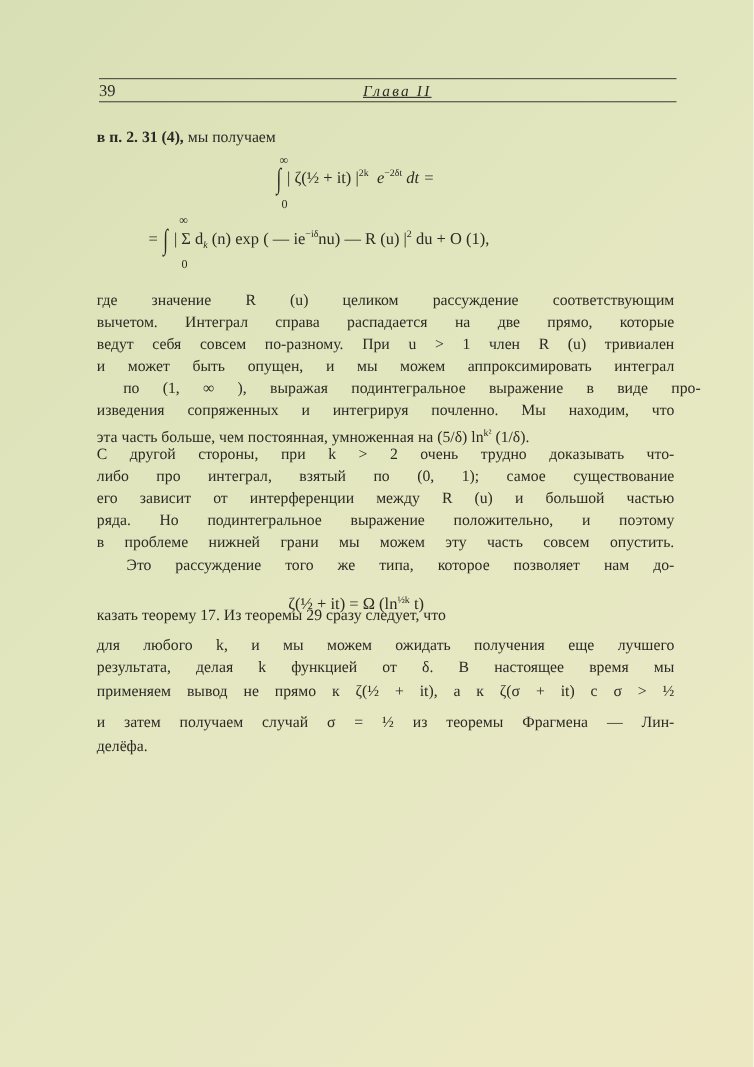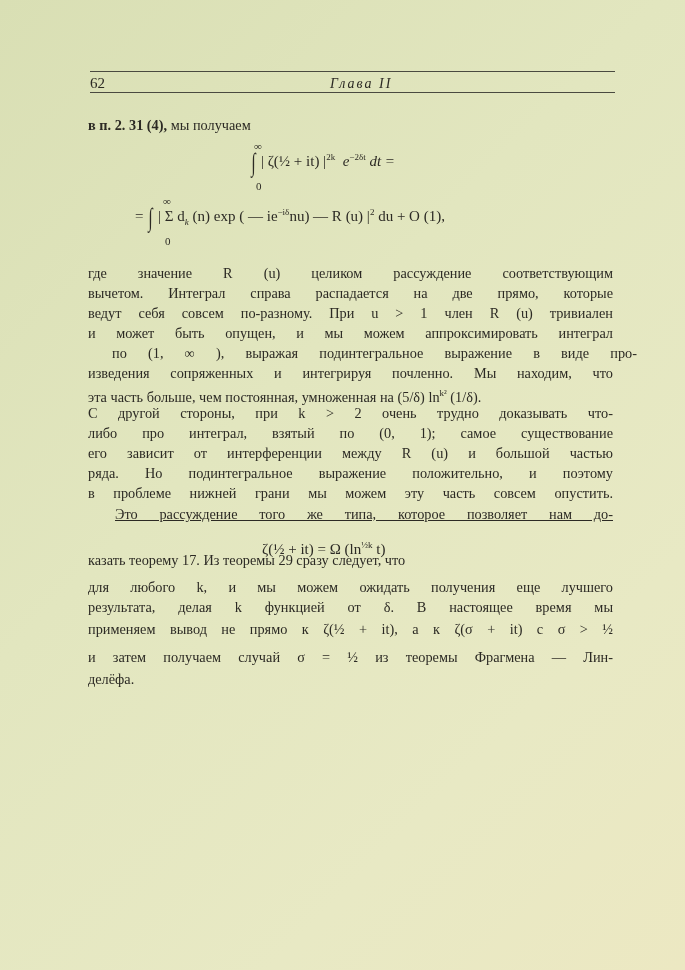--- a/index.html
+++ b/index.html
@@ -7,37 +7,37 @@
     width:685px;height:970px;overflow:hidden;
     background:linear-gradient(135deg,#d9dfb4 0%,#e2e6bf 40%,#e8e9c4 75%,#ece8c2 100%);
     font-family:"Liberation Serif","DejaVu Serif",serif;
     color:#2c2a24;
     position:relative;
   }
   .rule{position:absolute;left:90px;width:525px;height:1px;background:#4a4a40;}
   .rule.top{top:71px;}
   .rule.bot{top:92px;}
   .pgnum{position:absolute;left:90px;top:75px;font-size:15px;}
-  .runhead{position:absolute;left:330px;top:76px;font-size:14px;font-style:italic;letter-spacing:2px;}
+  .runhead{position:absolute;left:330px;top:76px;font-size:14px;font-style:italic;letter-spacing:2px;text-decoration:underline;}
   .line{position:absolute;left:88px;width:525px;font-size:14.3px;line-height:18px;white-space:nowrap;text-align:justify;text-align-last:justify;}
   .line.last{text-align-last:left;}
-  .line.indent{padding-left:27px;width:498px;text-decoration:underline;}
+  .line.indent{padding-left:27px;width:498px;}
   .b{font-weight:bold;}
   .it{font-style:italic;}
   .formula{position:absolute;font-size:15px;white-space:nowrap;}
   .int{font-size:26px;display:inline-block;transform:scaleX(0.6);vertical-align:middle;}
   .lim{position:absolute;font-size:11px;}
   sup{font-size:9px;}
   sub{font-size:9px;}
 </style>
 </head>
 <body>
 
 <div class="rule top"></div>
-<div class="pgnum">62</div>
+<div class="pgnum">39</div>
 <div class="runhead">Глава II</div>
 <div class="rule bot"></div>
 
 <div class="line last" style="top:116px;">
   <span class="b">в п. 2. 31 (4),</span>
   <span>мы получаем</span>
 </div>
 
 <div class="formula" style="left:250px;top:140px;height:55px;">
   <span class="lim" style="left:4px;top:0;">∞</span>

